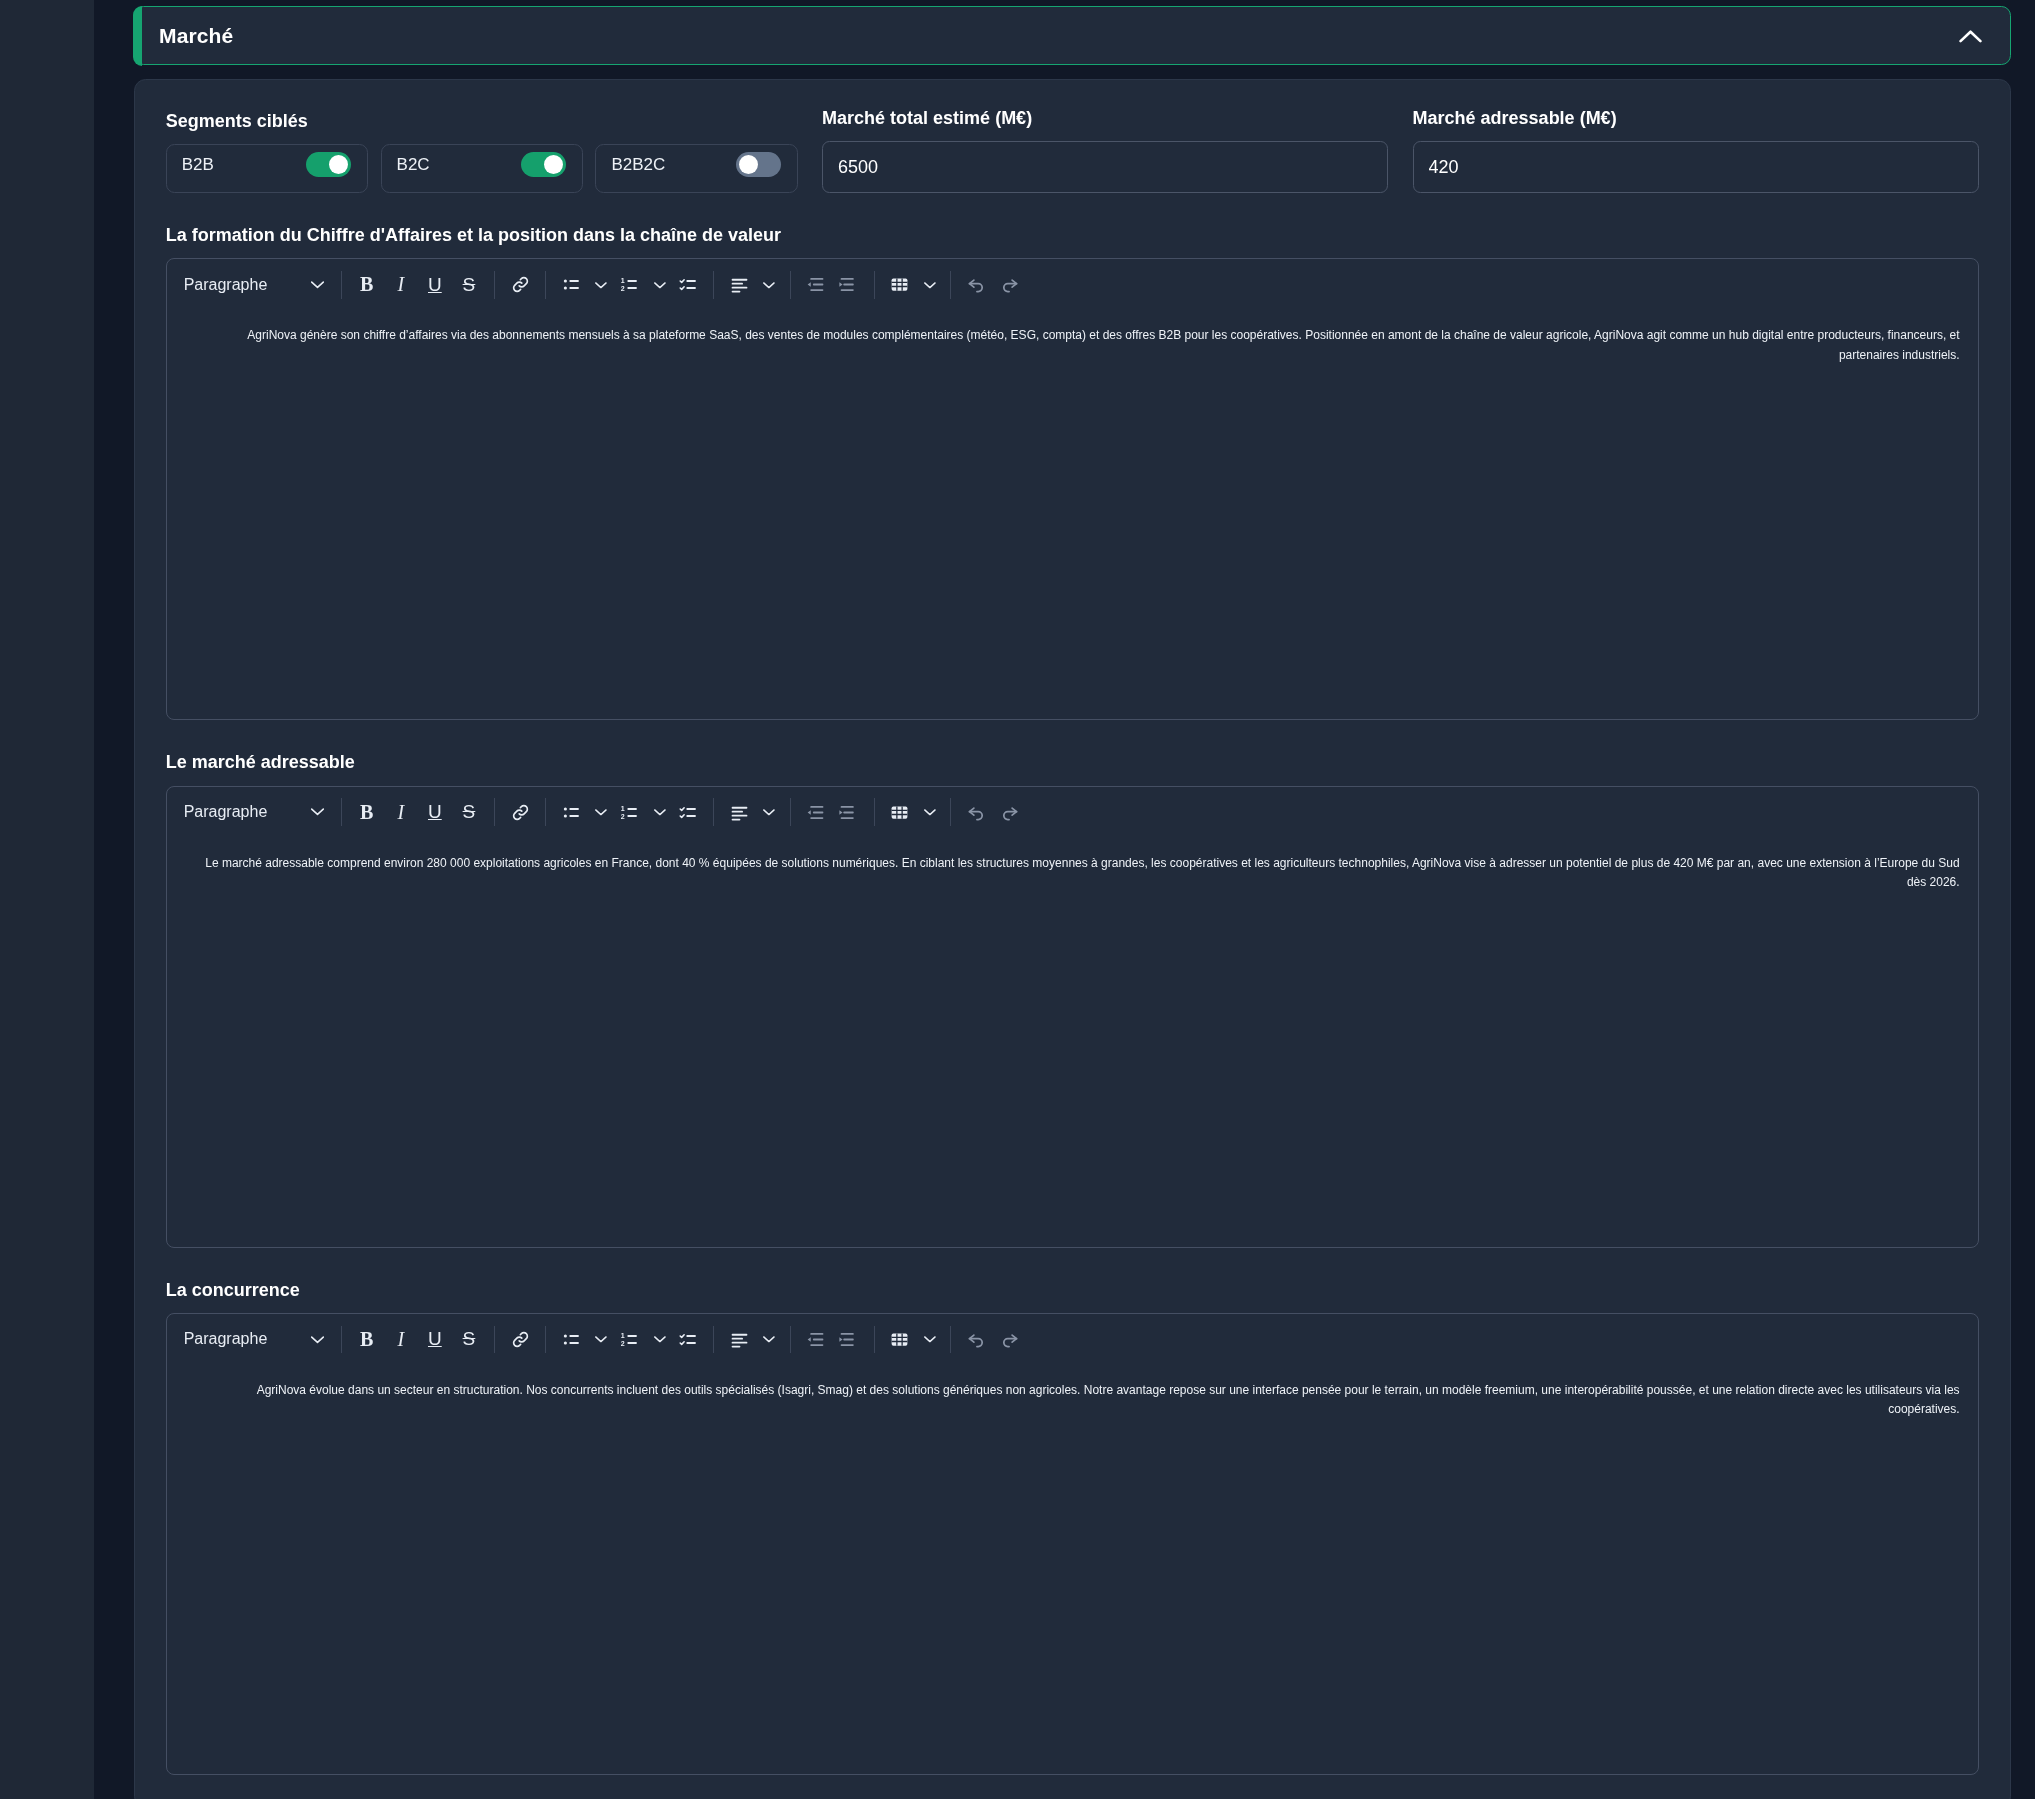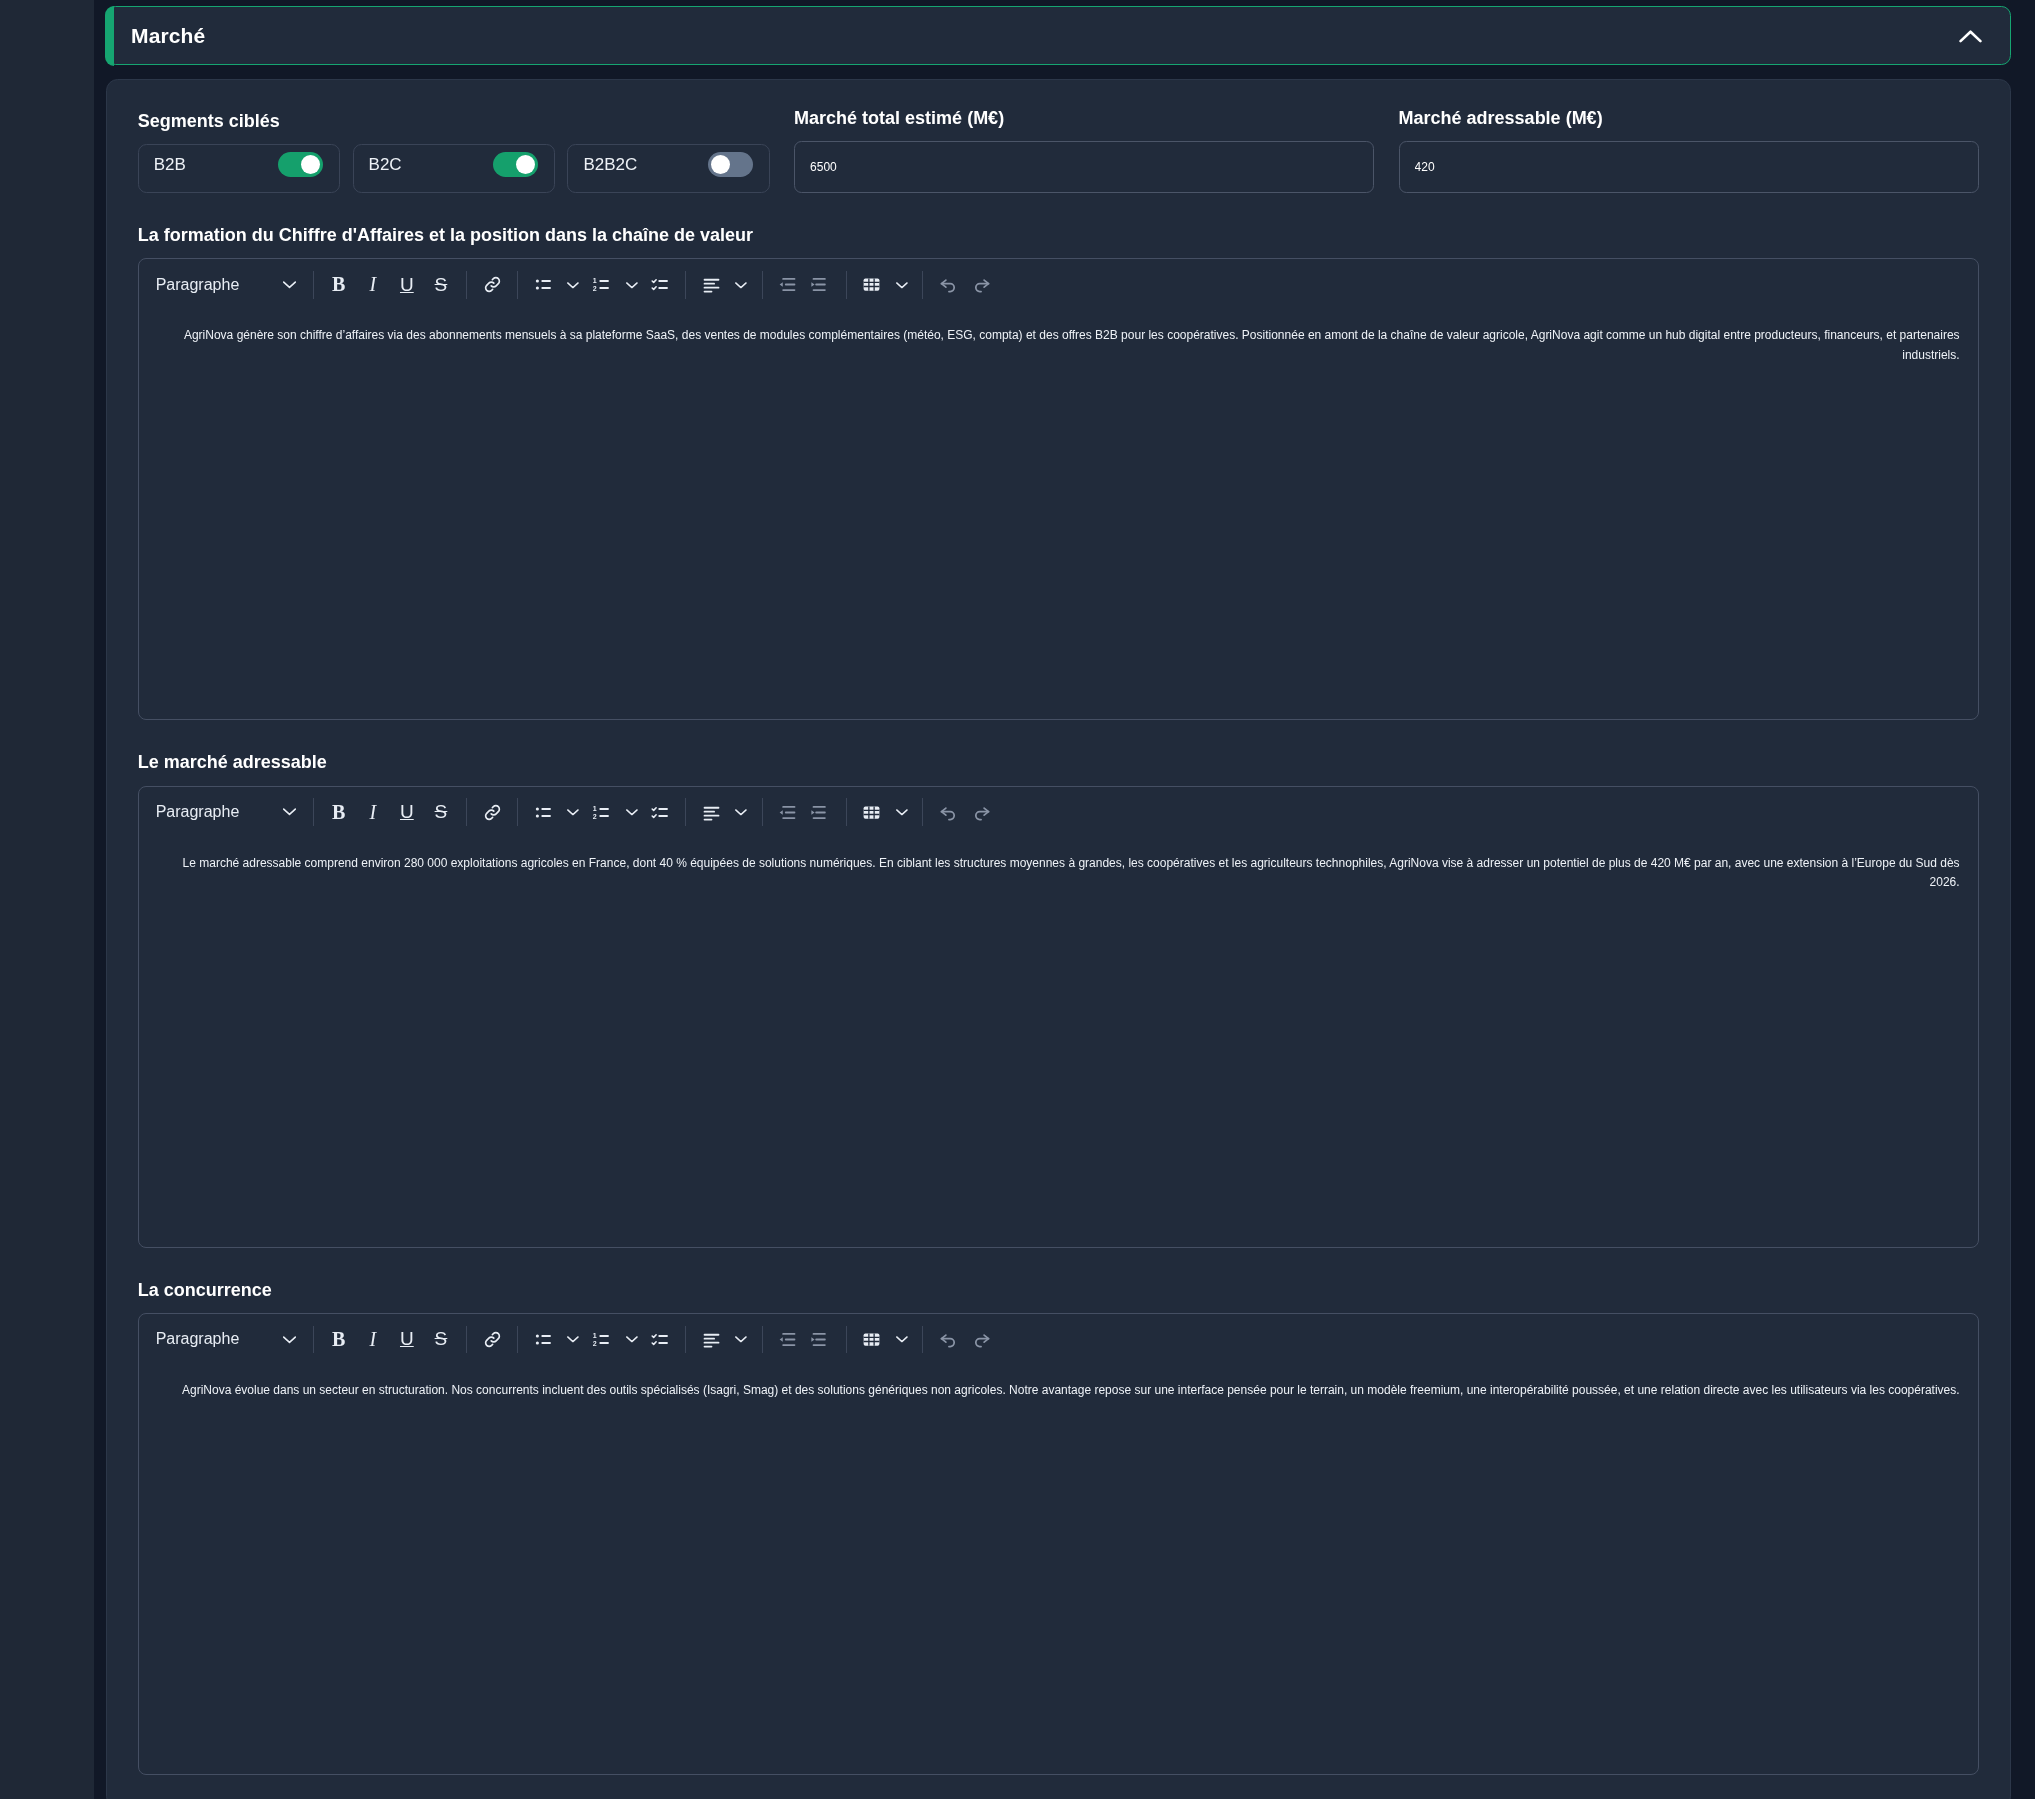--- a/index.html
+++ b/index.html
@@ -2,21 +2,21 @@
 <html style="font-size:8.5px"><head>
 <meta charset="utf-8">
 <style>
   * { box-sizing: border-box; margin: 0; padding: 0; }
   html, body {
     width: 2035px; height: 1800px;
     background: #151c2a;
     font-family: "Liberation Sans", sans-serif;
     overflow: hidden;
   }
-  .page { position: relative; width: 2035px; height: 1800px; background:#111827; display:flex; }
+  .page { position: relative; width: 2035px; height: 1800px; background:#111827; display:flex;gap:28px; }
 
   .left-rail { width: 94px; height: 1800px; background:#1f2836; flex: 0 0 94px; }
   .content-col { flex: 1 1 auto; position: relative; padding: 0; }
 
   
   .section-header {
     position: relative;
     margin: 6.4px 24.4px 0 11.7px;
     height: 59px;
     background: #212b3b;
@@ -76,21 +76,21 @@
     background: #ffffff;
   }
   .switch.on .knob  { right: 3.2px; }
   .switch.off .knob { left: 3.2px; }
 
   .num-input {
     width: 100%; height: 52px;
     background: transparent;
     border: 1.1px solid #4b5568;
     border-radius: 7.4px;
-    color: #ffffff; font-size: 12px;
+    color: #ffffff; font-size: 18px;
     padding: 0 15px;
     font-family: "Liberation Sans", sans-serif;
     outline: none;
   }
 
   
   .editor {
     border: 1.1px solid #454f63;
     border-radius: 8px;
     background: #212b3b;

